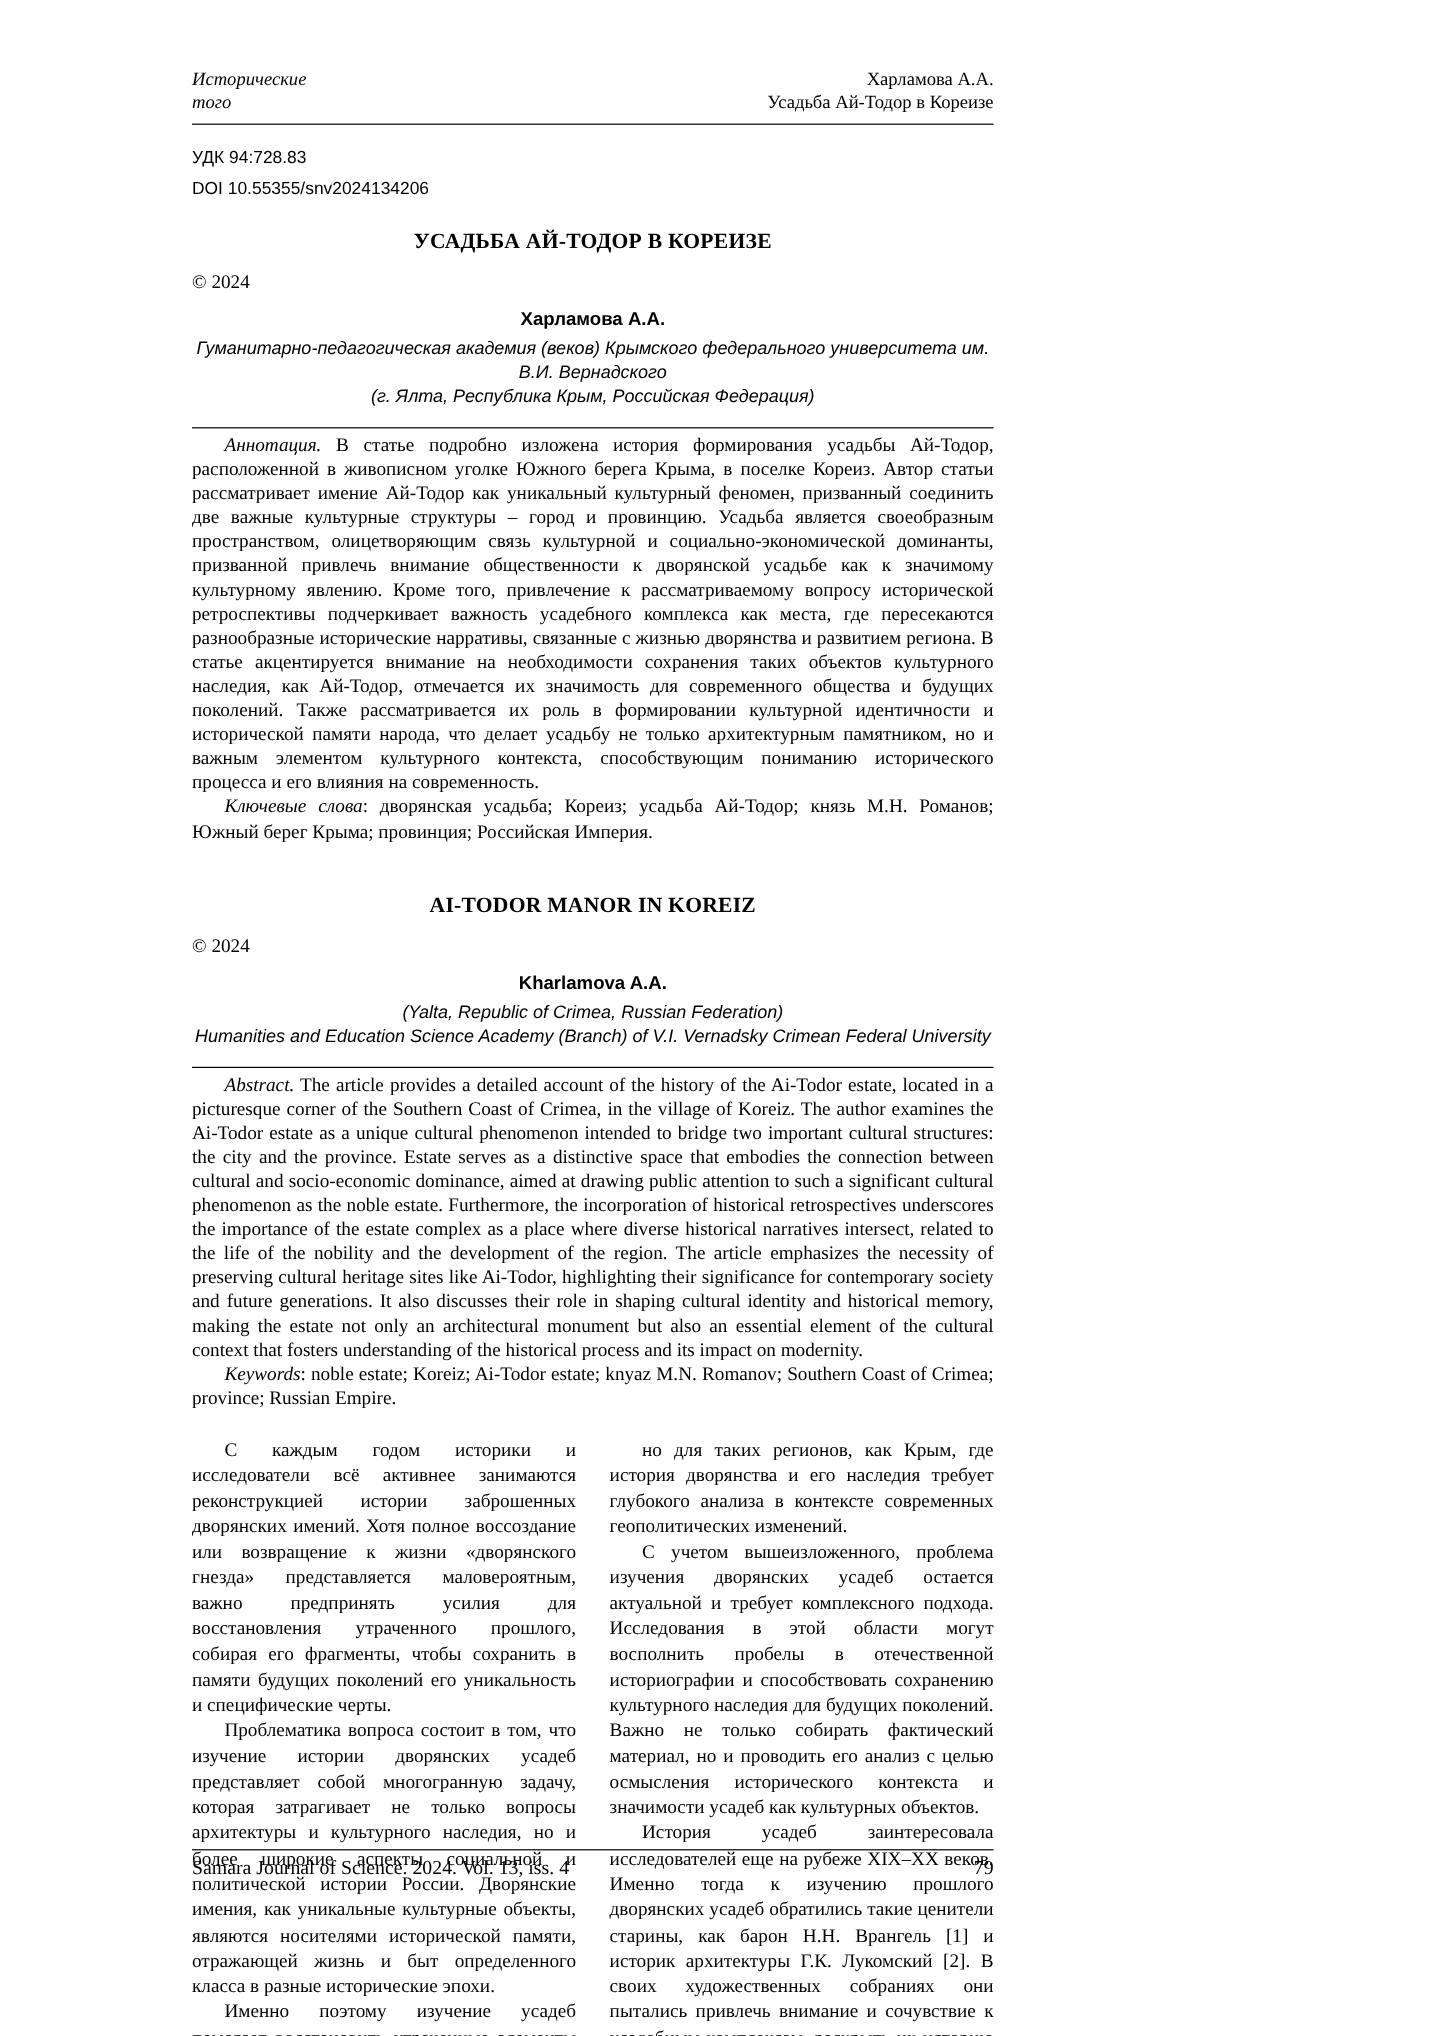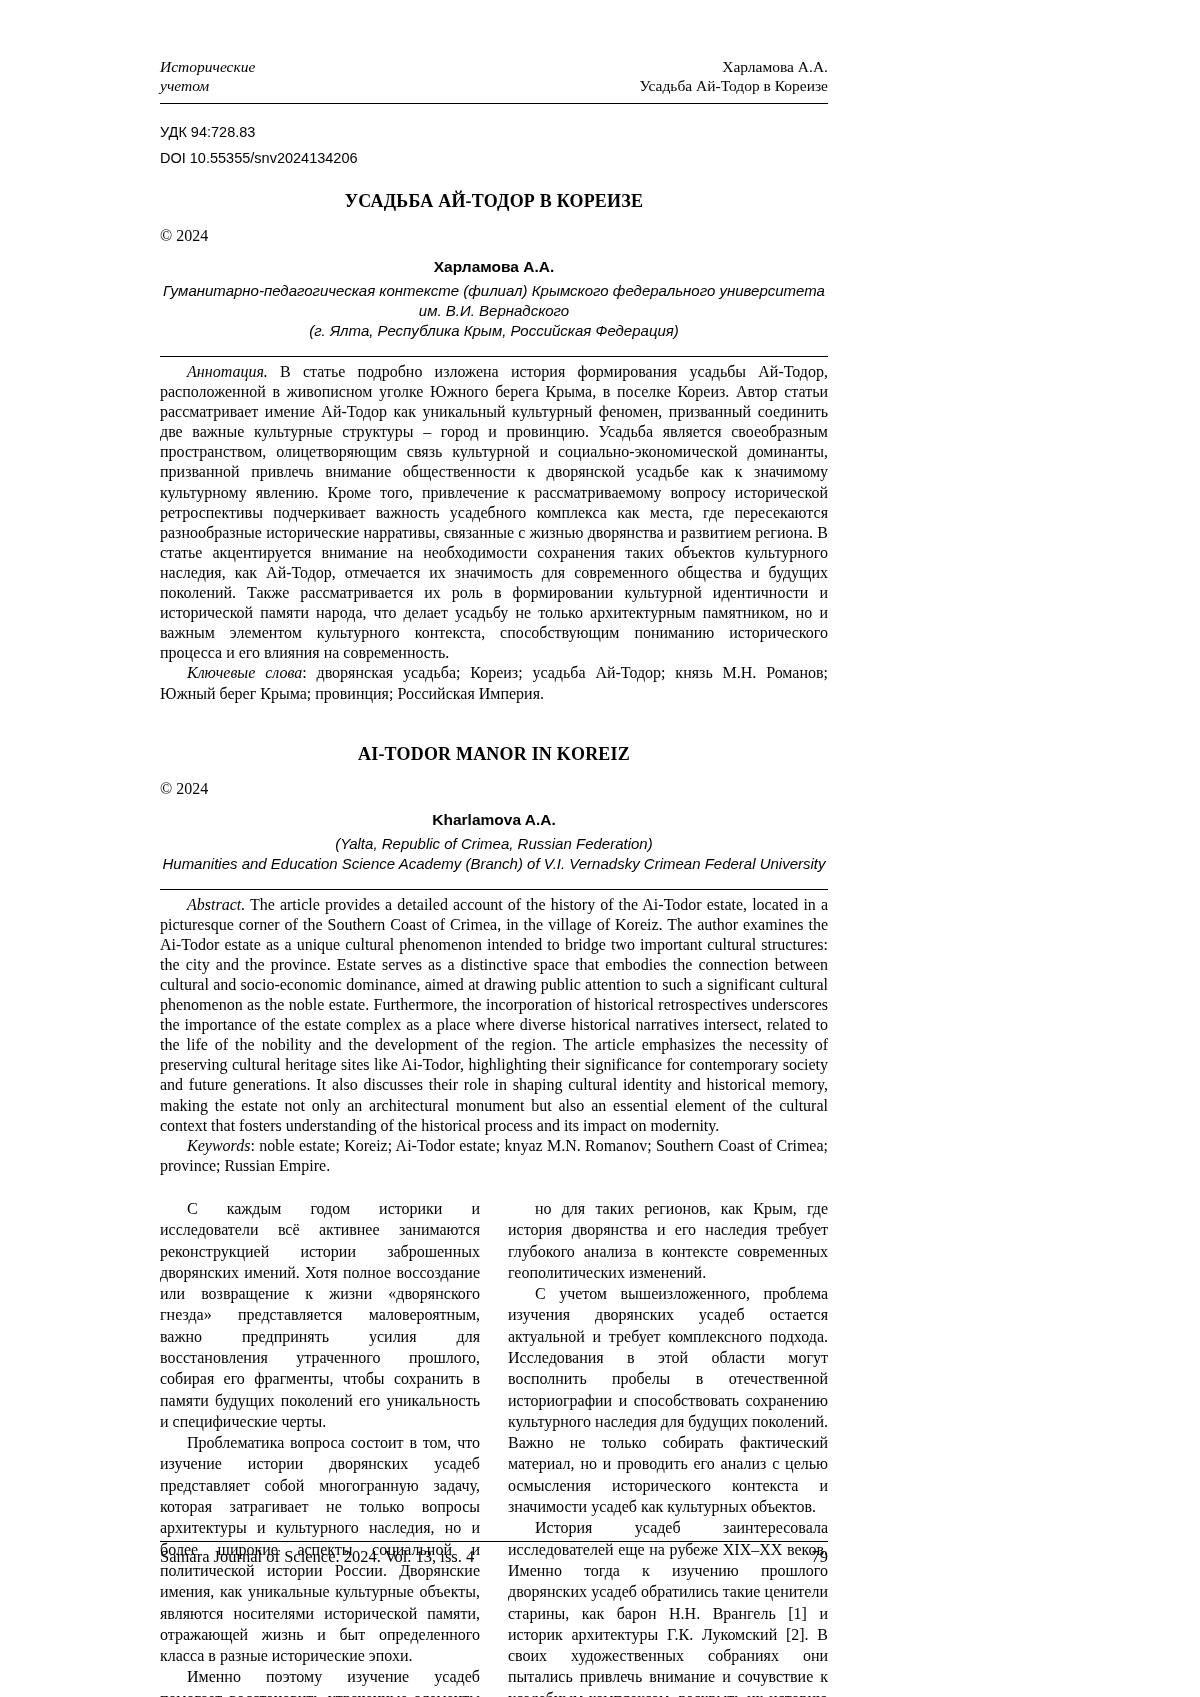--- a/index.html
+++ b/index.html
@@ -54,42 +54,42 @@
   .footer-row { display: flex; justify-content: space-between; font-size: 16.5px; padding-top: 5px; gap: 28px; }
 </style>
 </head>
 <body>
 
 <div class="page">
 
   <div class="runhead">
     <div class="runhead-left">
       <div>Исторические</div>
-      <div>учетом</div>
+      <div>того</div>
     </div>
     <div class="runhead-right">
       <div>Харламова А.А.</div>
       <div>Усадьба Ай-Тодор в Кореизе</div>
     </div>
   </div>
   <hr class="rule rule-head">
 
   <div class="meta">
     <div class="meta-left">
       <div>УДК 94:728.83</div>
       <div>DOI 10.55355/snv2024134206</div>
     </div>
   </div>
 
   <div class="ru-block">
     <div class="title">УСАДЬБА АЙ-ТОДОР В КОРЕИЗЕ</div>
     <div class="copyright">© 2024</div>
     <div class="author">Харламова А.А.</div>
     <div class="affil">
-      <div>Гуманитарно-педагогическая контексте (филиал) Крымского федерального университета им. В.И. Вернадского</div>
+      <div>Гуманитарно-педагогическая академия (веков) Крымского федерального университета им. В.И. Вернадского</div>
       <div>(г. Ялта, Республика Крым, Российская Федерация)</div>
     </div>
     <hr class="rule rule-sep">
     <p class="abstract"><span class="ital">Аннотация.</span><span> В статье подробно изложена история формирования усадьбы Ай-Тодор, расположенной в живописном уголке Южного берега Крыма, в поселке Кореиз. Автор статьи рассматривает имение Ай-Тодор как уникальный культурный феномен, призванный соединить две важные культурные структуры – город и провинцию. Усадьба является своеобразным пространством, олицетворяющим связь культурной и социально-экономической доминанты, призванной привлечь внимание общественности к дворянской усадьбе как к значимому культурному явлению. Кроме того, привлечение к рассматриваемому вопросу исторической ретроспективы подчеркивает важность усадебного комплекса как места, где пересекаются разнообразные исторические нарративы, связанные с жизнью дворянства и развитием региона. В статье акцентируется внимание на необходимости сохранения таких объектов культурного наследия, как Ай-Тодор, отмечается их значимость для современного общества и будущих поколений. Также рассматривается их роль в формировании культурной идентичности и исторической памяти народа, что делает усадьбу не только архитектурным памятником, но и важным элементом культурного контекста, способствующим пониманию исторического процесса и его влияния на современность.</span></p>
     <p class="keywords"><span class="ital">Ключевые слова</span><span>: дворянская усадьба; Кореиз; усадьба Ай-Тодор; князь М.Н. Романов; Южный берег Крыма; провинция; Российская Империя.</span></p>
   </div>
 
   <div class="en-block">
     <div class="title">AI-TODOR MANOR IN KOREIZ</div>
     <div class="copyright">© 2024</div>

